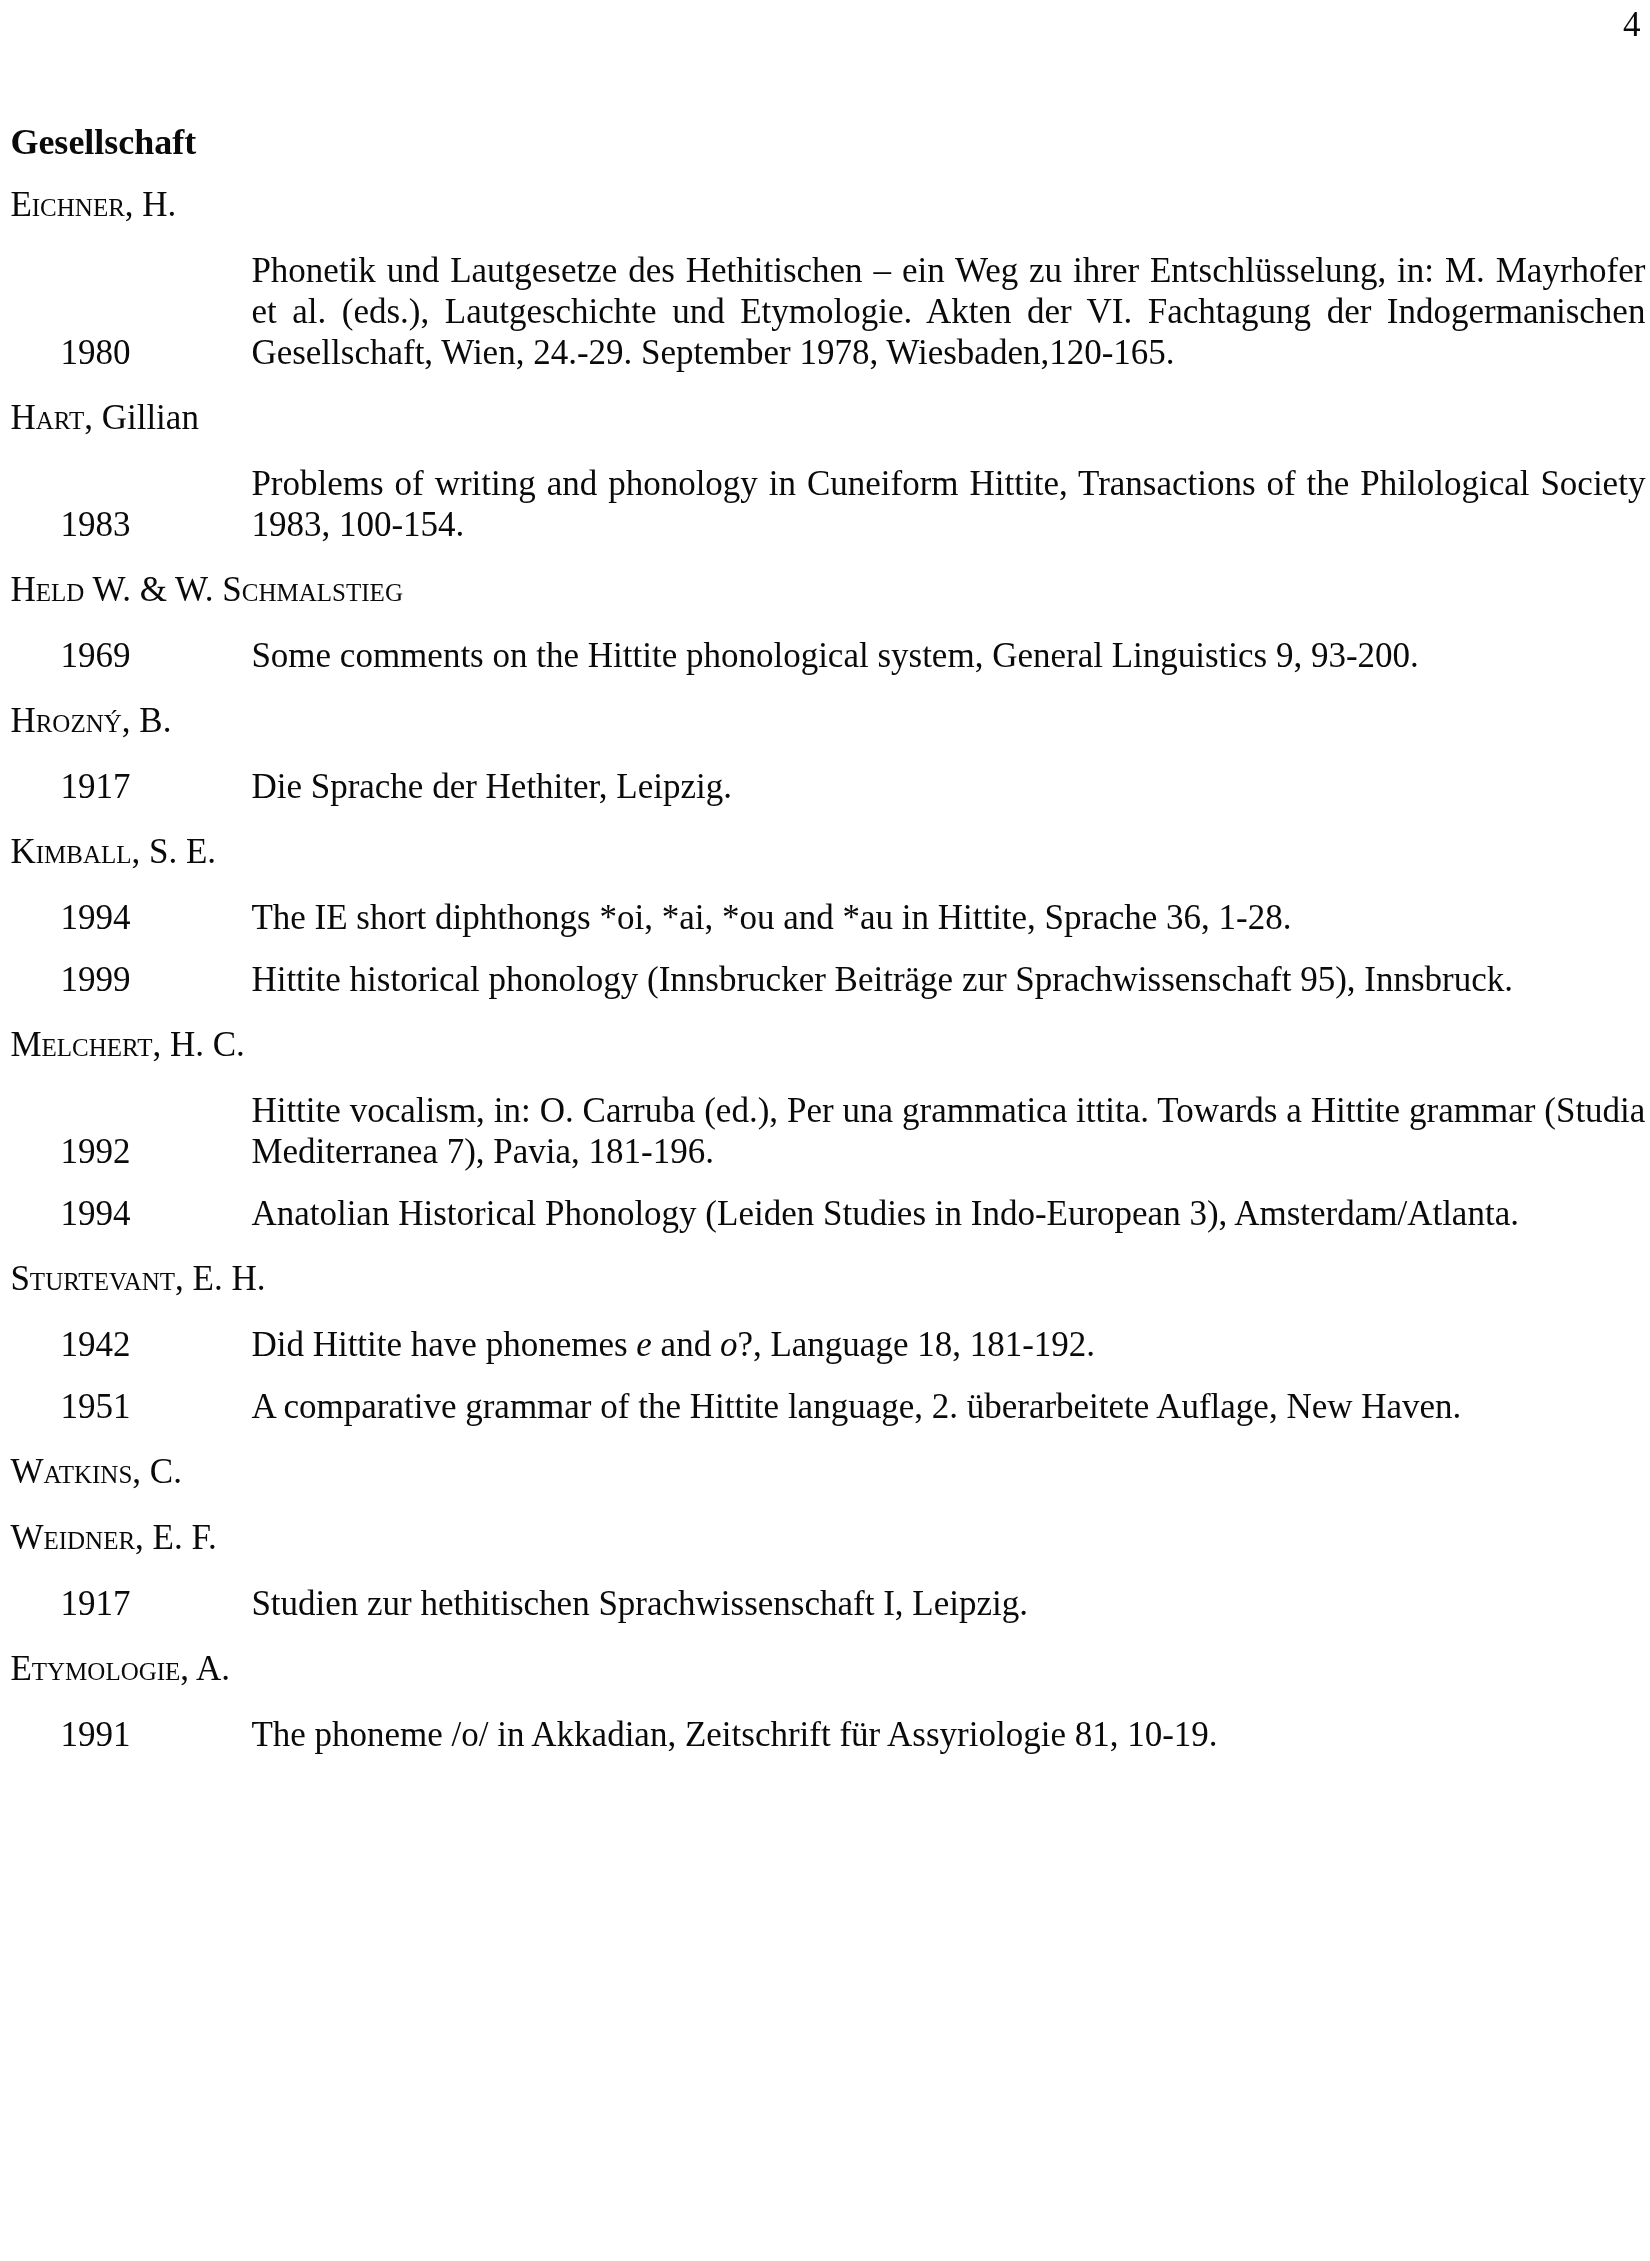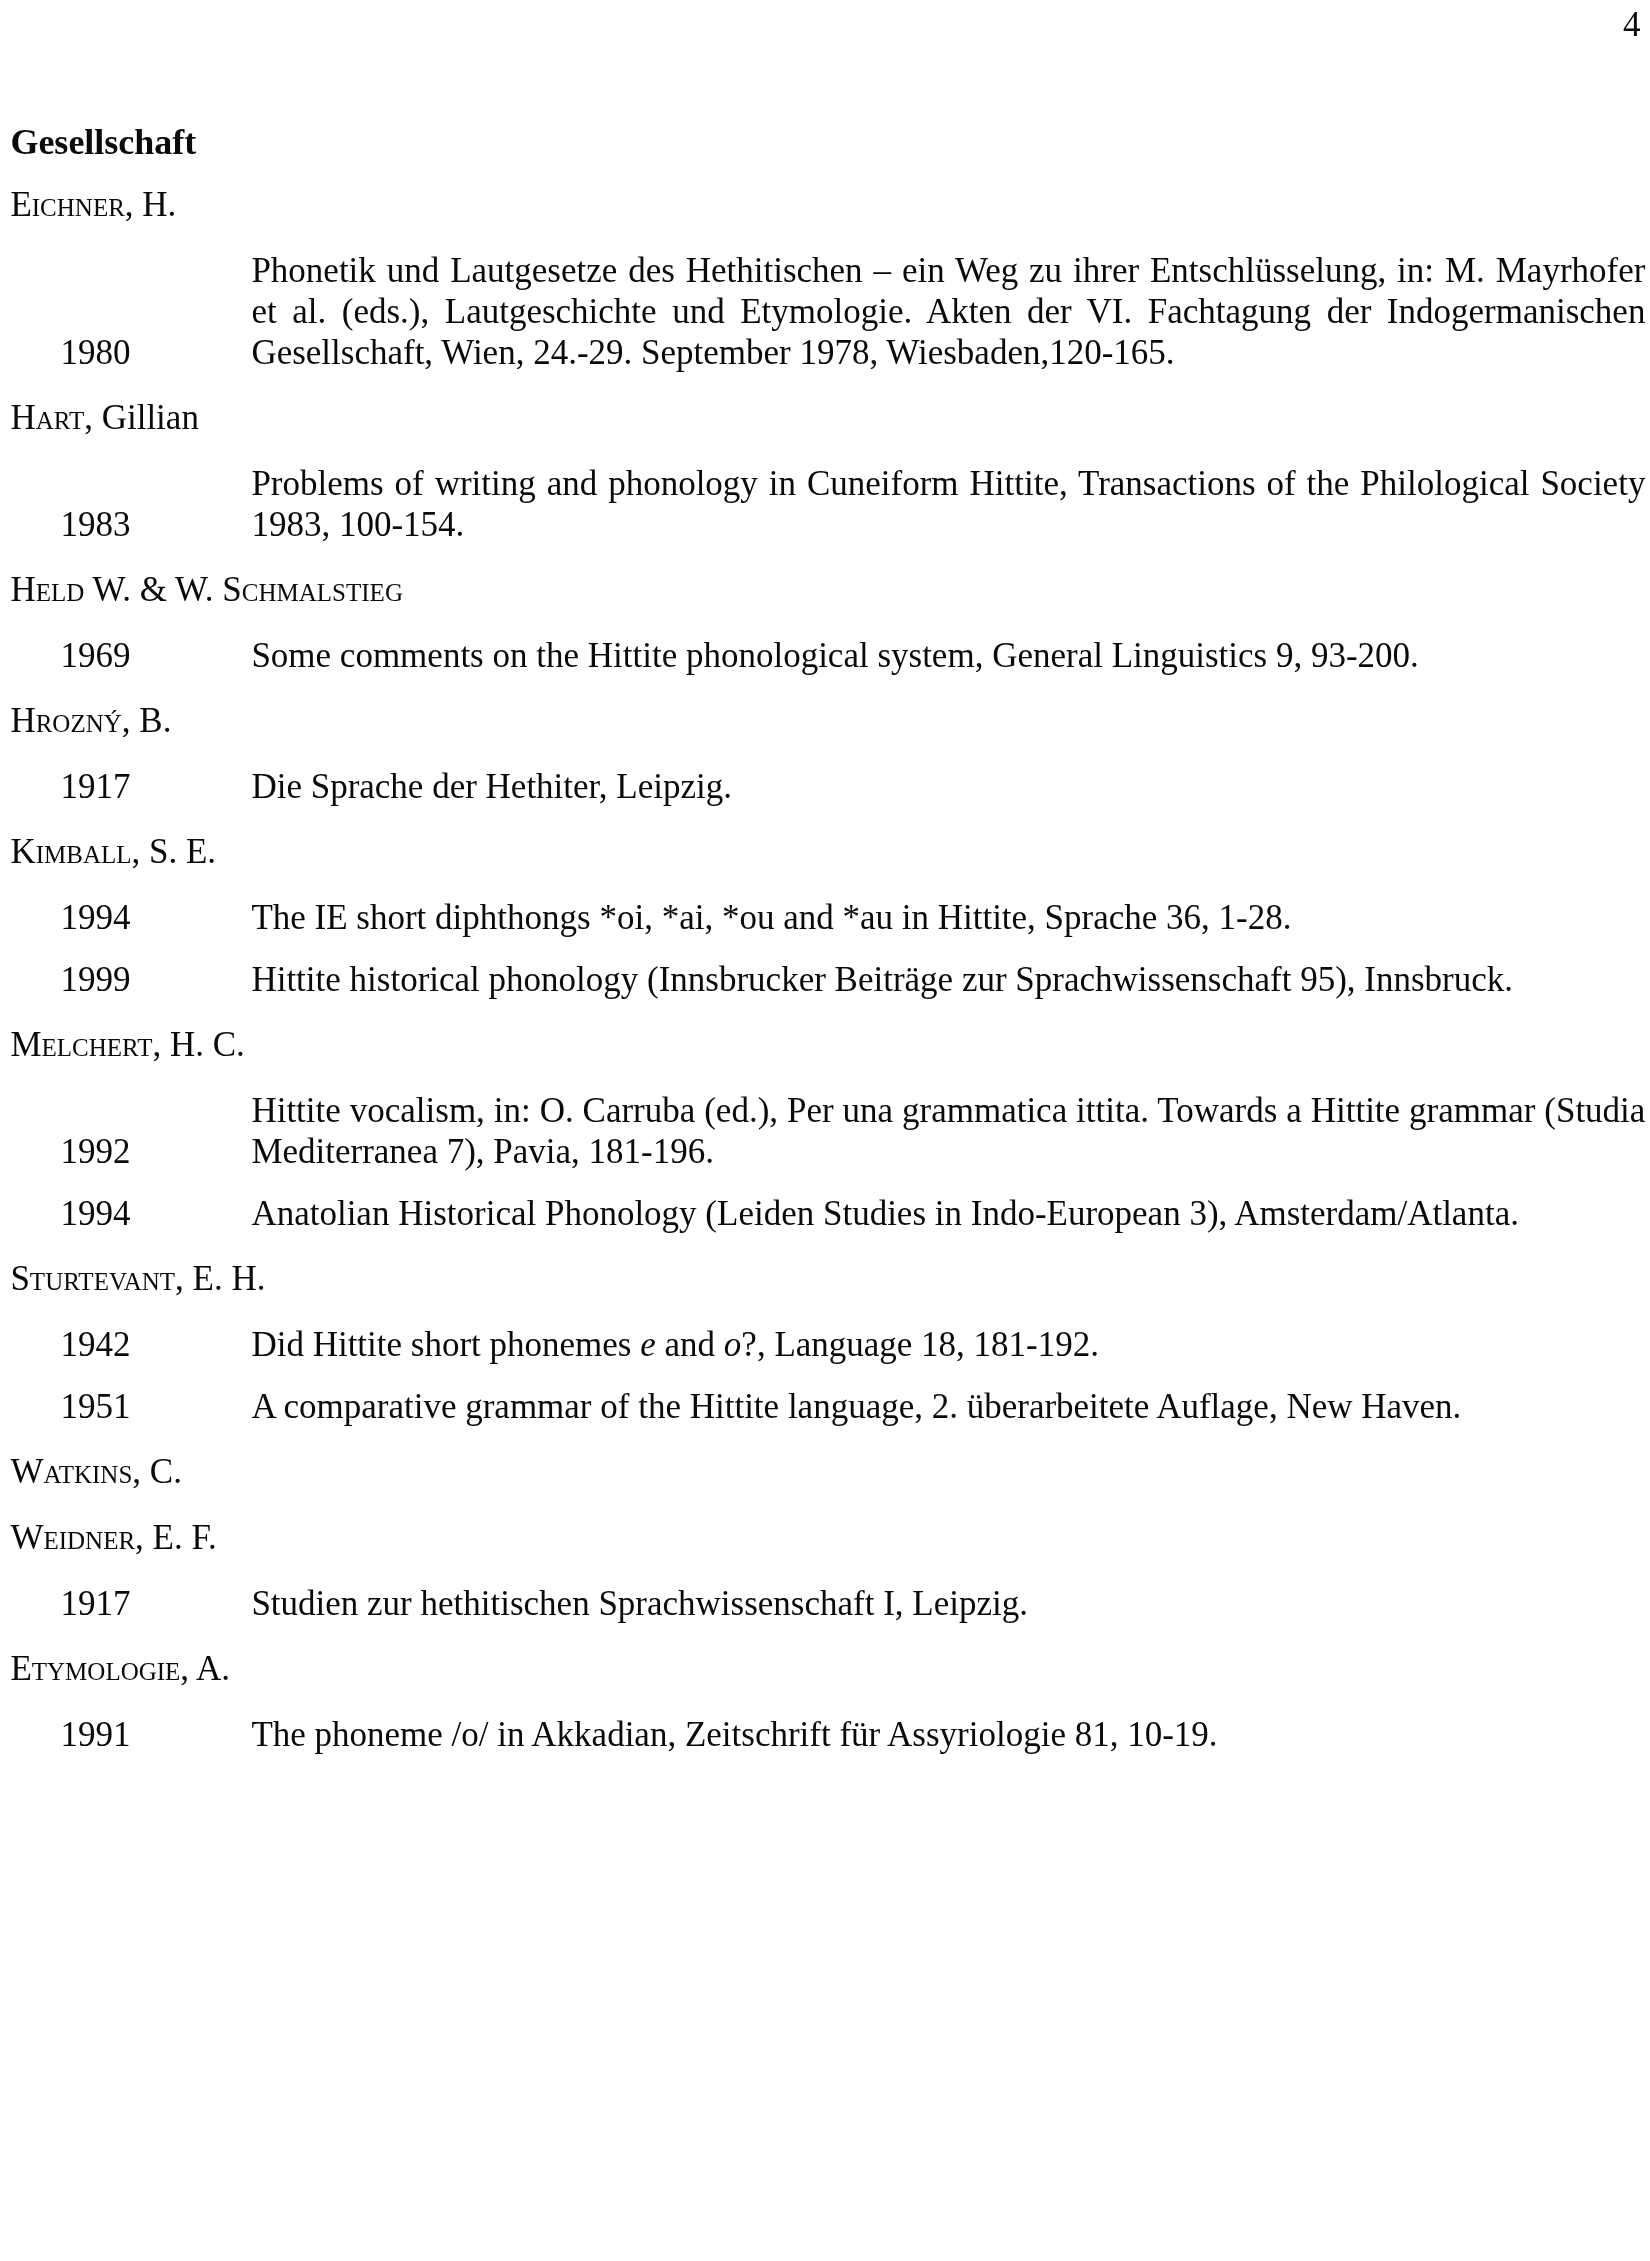--- a/index.html
+++ b/index.html
@@ -105,21 +105,21 @@
     <div class="entry">
       <div class="year">1994</div>
       <div class="text">Anatolian Historical Phonology (Leiden Studies in Indo-European 3), Amsterdam/Atlanta.</div>
     </div>
   </div>
 
   <div class="group">
     <div class="author"><span>Sturtevant</span><span class="rest">, E. H.</span></div>
     <div class="entry">
       <div class="year">1942</div>
-      <div class="text"><span>Did Hittite short phonemes </span><span class="it">e</span><span> and </span><span class="it">o</span><span>?, Language 18, 181-192.</span></div>
+      <div class="text"><span>Did Hittite have phonemes </span><span class="it">e</span><span> and </span><span class="it">o</span><span>?, Language 18, 181-192.</span></div>
     </div>
     <div class="entry">
       <div class="year">1951</div>
       <div class="text">A comparative grammar of the Hittite language, 2. überarbeitete Auflage, New Haven.</div>
     </div>
   </div>
 
   <div class="group">
     <div class="author"><span>Watkins</span><span class="rest">, C.</span></div>
   </div>

